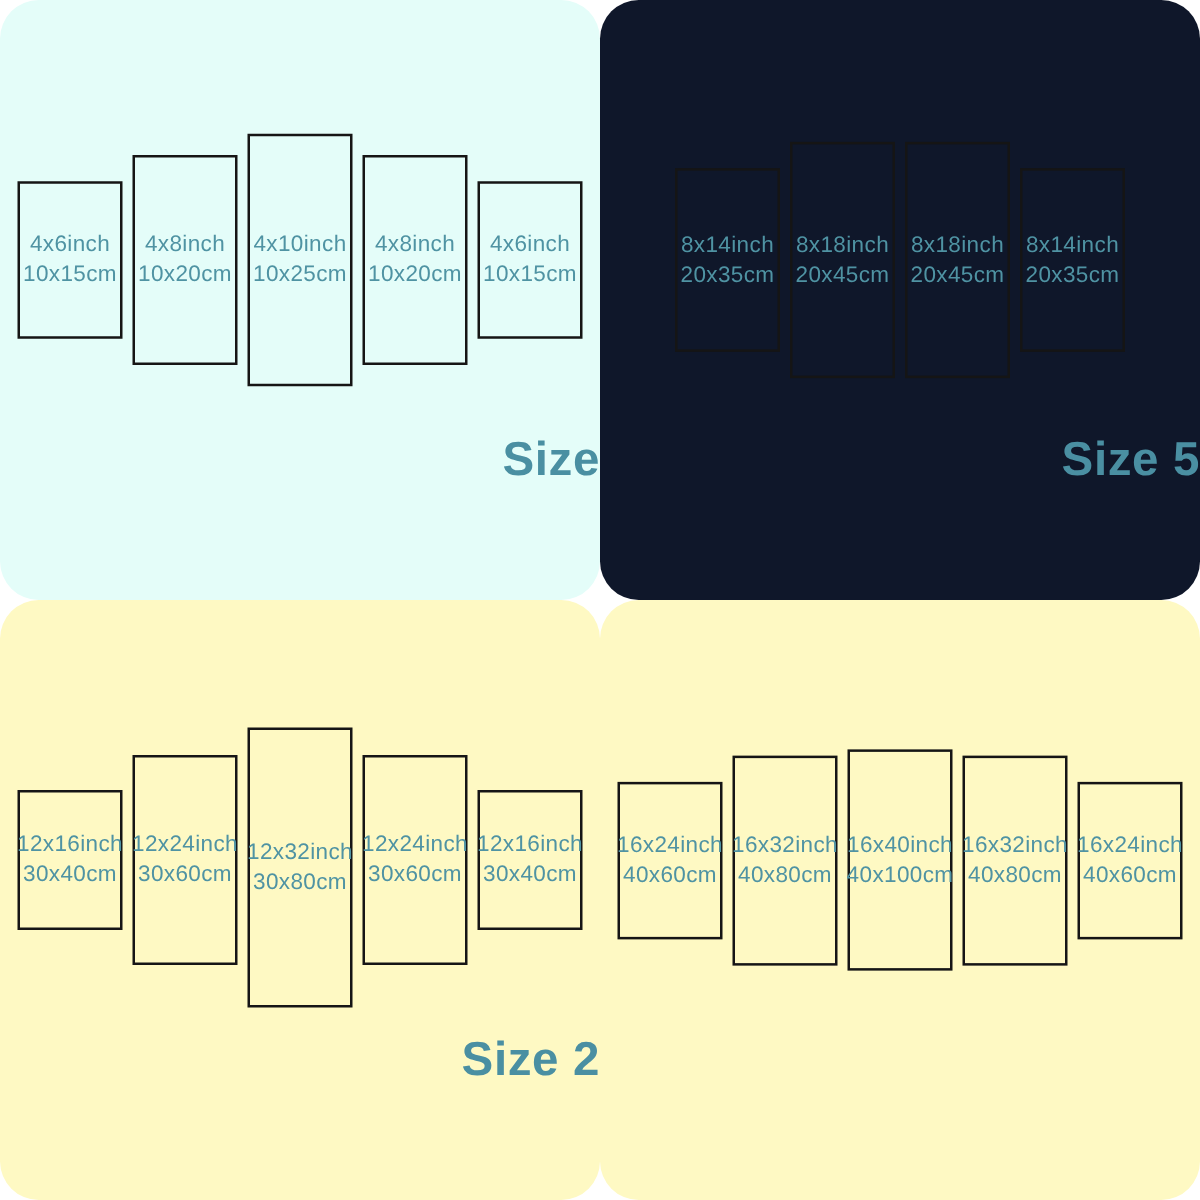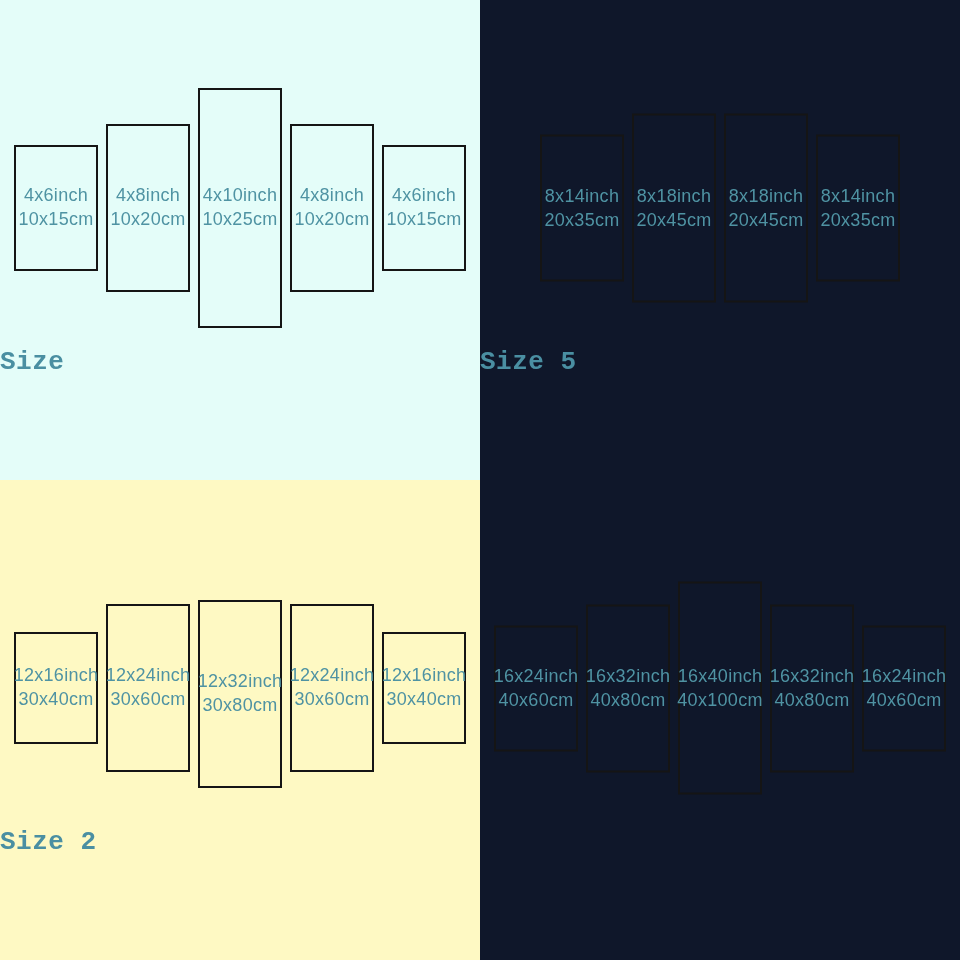--- a/index.html
+++ b/index.html
@@ -15,20 +15,21 @@
     grid-template-columns: 480px 480px;
     grid-template-rows: 480px 480px;
     width: 960px;
     height: 960px;
   }
   .quadrant {
     position: relative;
     width: 480px;
     height: 480px;
     overflow: hidden;
+    border-radius: 31px;
   }
   .panel-row {
     position: absolute;
     left: 50%;
     top: 208px;
     transform: translate(-50%, -50%);
     display: flex;
     align-items: center;
     gap: 8px;
   }
@@ -52,24 +53,24 @@
     letter-spacing: 0.3px;
     color: var(--label-color, #4f93a3);
     white-space: nowrap;
   }
   .size-title {
     position: absolute;
     left: 0;
     top: 349px;
     width: 100%;
     margin: 0;
-    text-align: left;
-    font-family: Liberation Mono, monospace;
+    text-align: right;
+    font-family: Liberation Sans, sans-serif;
     font-weight: bold;
-    font-size: 26px;
+    font-size: 38px;
     line-height: 1;
     letter-spacing: 0.5px;
     color: var(--title-color, #4a8fa2);
   }
 </style>
 </head>
 <body>
 
 <div class="size-chart-grid">
 
@@ -80,21 +81,21 @@
           <span>4x6inch</span>
           <span>10x15cm</span>
         </div>
       </div>
       <div class="panel" style="height: 168px;">
         <div class="panel-label">
           <span>4x8inch</span>
           <span>10x20cm</span>
         </div>
       </div>
-      <div class="panel" style="height: 240px;">
+      <div class="panel" style="height: 202px;">
         <div class="panel-label">
           <span>4x10inch</span>
           <span>10x25cm</span>
         </div>
       </div>
       <div class="panel" style="height: 168px;">
         <div class="panel-label">
           <span>4x8inch</span>
           <span>10x20cm</span>
         </div>
@@ -146,21 +147,21 @@
           <span>12x16inch</span>
           <span>30x40cm</span>
         </div>
       </div>
       <div class="panel" style="height: 168px;">
         <div class="panel-label">
           <span>12x24inch</span>
           <span>30x60cm</span>
         </div>
       </div>
-      <div class="panel" style="height: 188px; margin-top: 12px;">
+      <div class="panel" style="height: 224px; margin-top: 12px;">
         <div class="panel-label">
           <span>12x32inch</span>
           <span>30x80cm</span>
         </div>
       </div>
       <div class="panel" style="height: 168px;">
         <div class="panel-label">
           <span>12x24inch</span>
           <span>30x60cm</span>
         </div>
@@ -168,35 +169,35 @@
       <div class="panel" style="height: 112px;">
         <div class="panel-label">
           <span>12x16inch</span>
           <span>30x40cm</span>
         </div>
       </div>
     </div>
     <h2 class="size-title">Size 2</h2>
   </section>
 
-  <section class="quadrant" style="background: #0f172a;">
+  <section class="quadrant" style="background: #fef9c3;">
     <div class="panel-row">
       <div class="panel" style="height: 126px;">
         <div class="panel-label">
           <span>16x24inch</span>
           <span>40x60cm</span>
         </div>
       </div>
       <div class="panel" style="height: 168px;">
         <div class="panel-label">
           <span>16x32inch</span>
           <span>40x80cm</span>
         </div>
       </div>
-      <div class="panel" style="height: 213px; justify-content: center;">
+      <div class="panel" style="height: 177px; justify-content: center;">
         <div class="panel-label">
           <span>16x40inch</span>
           <span>40x100cm</span>
         </div>
       </div>
       <div class="panel" style="height: 168px;">
         <div class="panel-label">
           <span>16x32inch</span>
           <span>40x80cm</span>
         </div>

